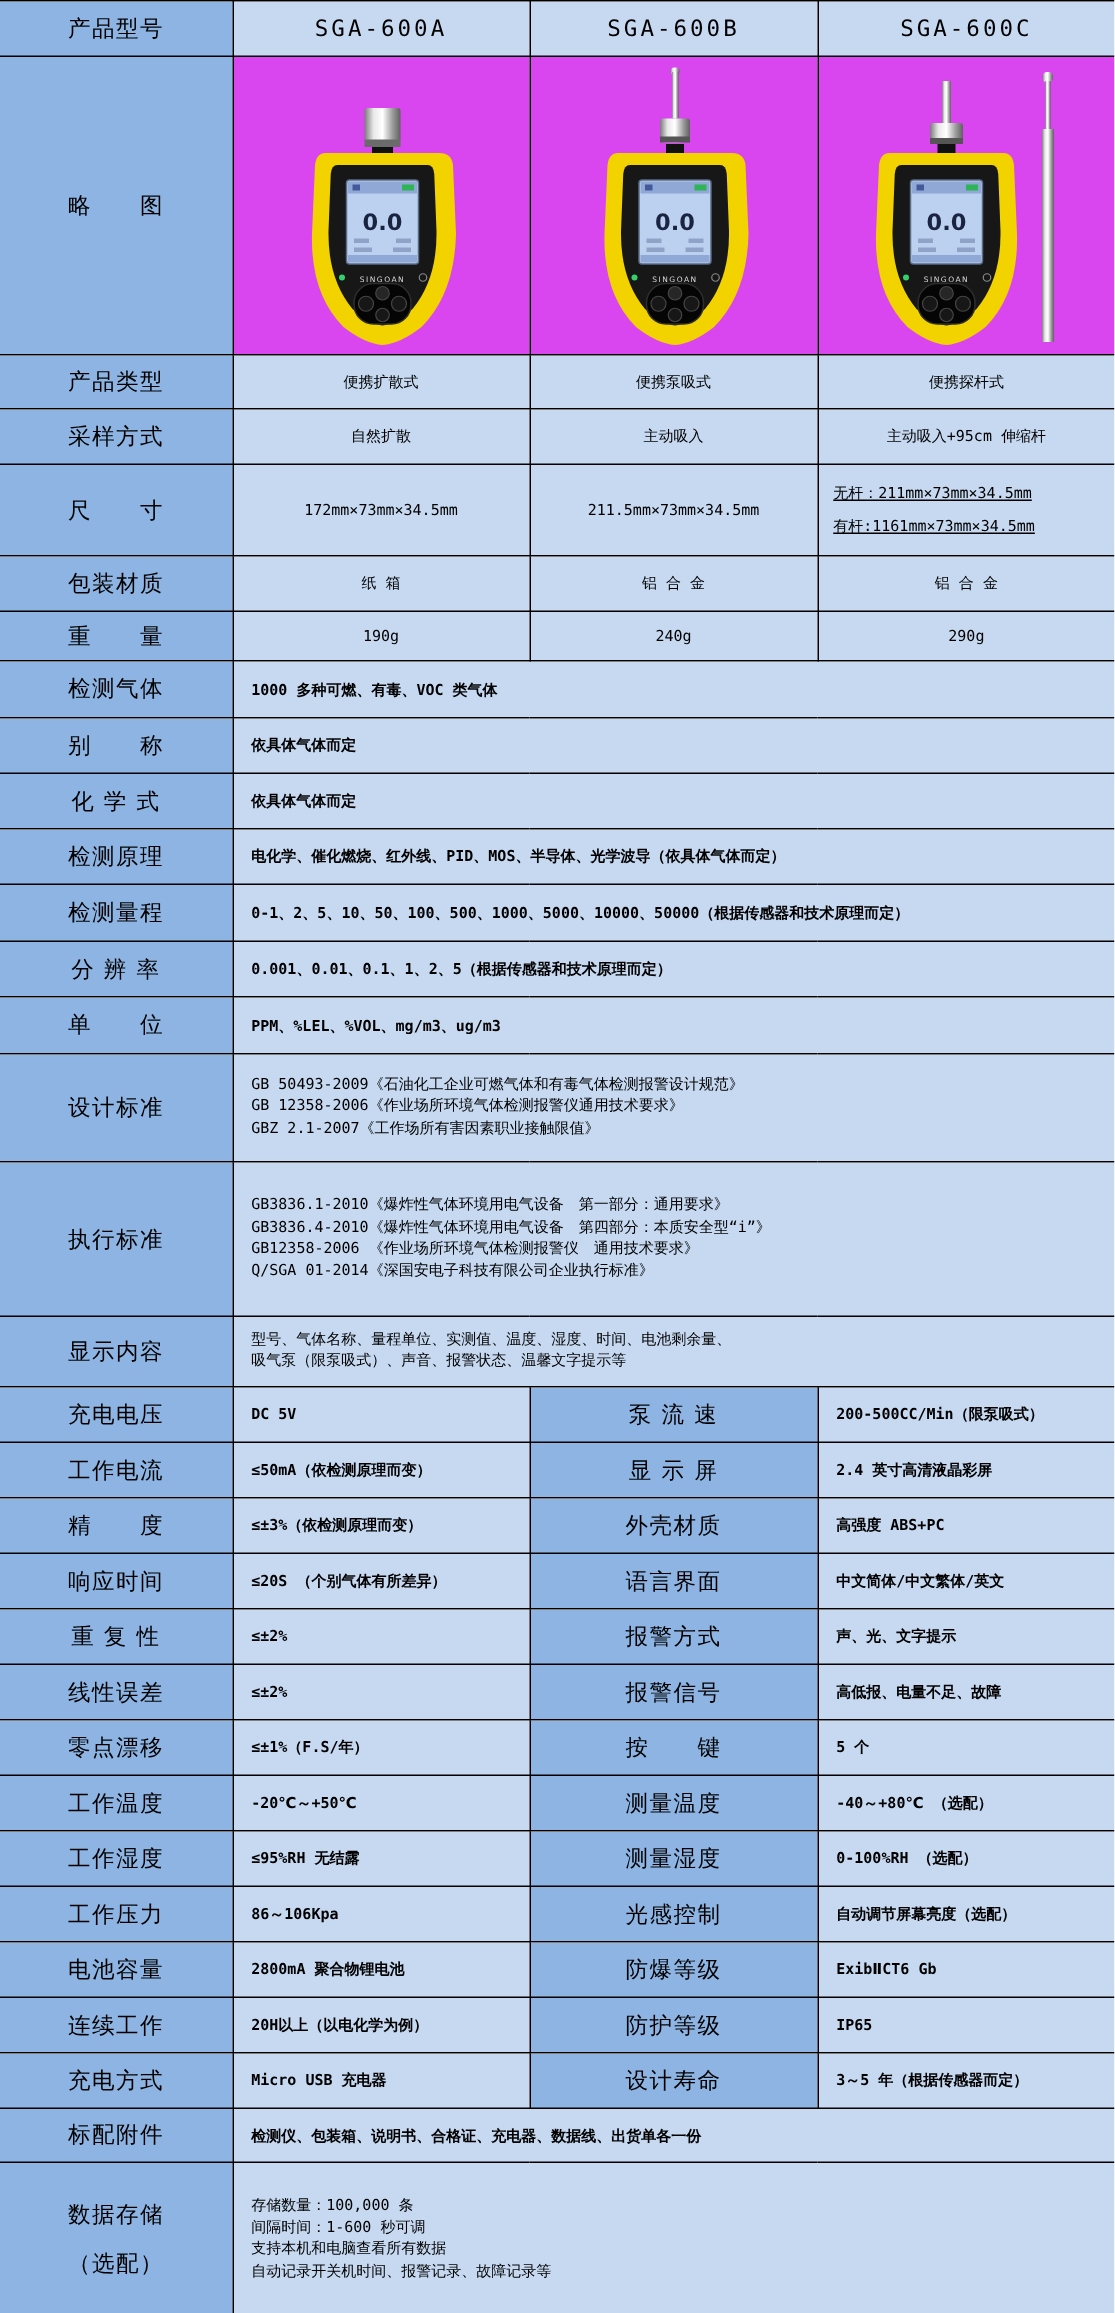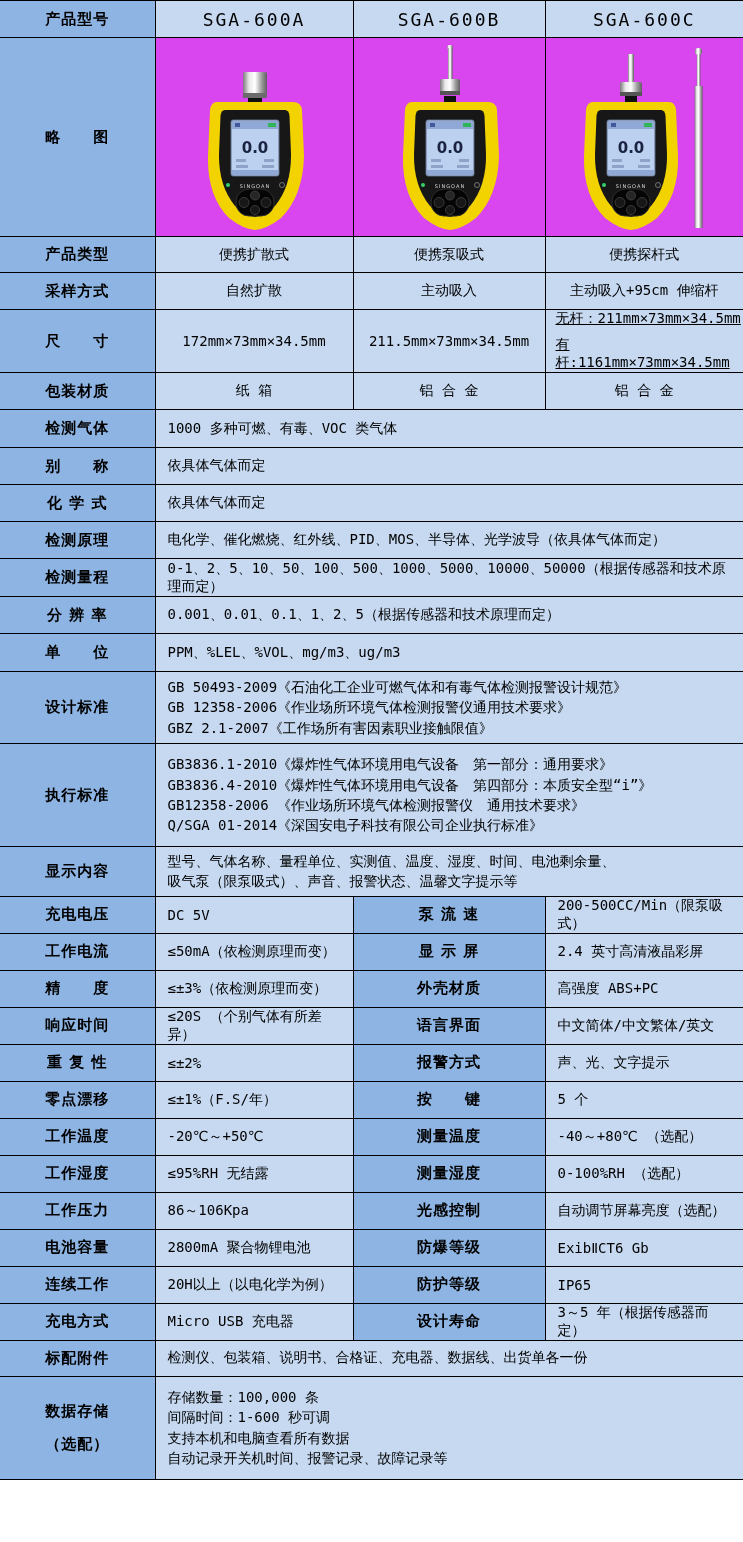--- a/index.html
+++ b/index.html
@@ -12,28 +12,28 @@
 
   
   col.c1{width:155px;} col.c2{width:198px;} col.c3{width:192px;} col.c4{width:198px;}
 
   
   .h33{height:33px}.h36{height:36px}.h37{height:37px}.h38{height:38px}
   .h47{height:47px}.h61{height:61px}.h72{height:72px}.h103{height:103px}.h198{height:198px}
 
   
   td.lbl{background:#8DB4E2;text-align:center;vertical-align:middle;
-         font-weight:bold;font-size:15px;letter-spacing:1px;}
-  td.val{background:#C6D9F1;vertical-align:middle;font-size:14px;
+         font-weight:normal;font-size:15px;letter-spacing:1px;}
+  td.val{background:#C6D9F1;vertical-align:middle;font-size:10px;
          font-family:"DejaVu Sans Mono","DejaVu Sans",sans-serif;}
   td.val.center{text-align:center;}
-  td.val.left{text-align:left;padding-left:12px;padding-right:8px;}
+  td.val.left{text-align:left;padding-left:12px;padding-right:8px;font-weight:bold;}
   td.imgcell{background:#d946ef;vertical-align:middle;text-align:center;}
   td.hdrval{background:#C6D9F1;text-align:center;vertical-align:middle;
-            font-size:18px;letter-spacing:2px;
+            font-size:15px;letter-spacing:2px;
             font-family:"DejaVu Sans Mono","DejaVu Sans",sans-serif;}
   .multiline{display:flex;flex-direction:column;justify-content:space-around;
              height:100%;padding:4px 17px 4px 12px;box-sizing:border-box;}
   .multiline div{line-height:1.45;}
   .size-lines{display:flex;flex-direction:column;justify-content:center;gap:8px;
               padding-left:10px;text-align:left;text-decoration:underline;}
   .lbl-lines{display:flex;flex-direction:column;justify-content:center;gap:14px;height:100%;}
   svg{display:block;margin:0 auto;}
 </style>
 </head>
@@ -219,20 +219,26 @@
         <div>有杆:1161mm×73mm×34.5mm</div>
       </div>
     </td>
   </tr>
   <tr class="h37">
     <td class="lbl">包装材质</td>
     <td class="val center">纸 箱</td>
     <td class="val center">铝 合 金</td>
     <td class="val center">铝 合 金</td>
   </tr>
+  <tr class="h33">
+    <td class="lbl">重　　量</td>
+    <td class="val center">190g</td>
+    <td class="val center">240g</td>
+    <td class="val center">290g</td>
+  </tr>
 
   <tr class="h38">
     <td class="lbl">检测气体</td>
     <td class="val left" colspan="3">1000 多种可燃、有毒、VOC 类气体</td>
   </tr>
   <tr class="h37">
     <td class="lbl">别　　称</td>
     <td class="val left" colspan="3">依具体气体而定</td>
   </tr>
   <tr class="h37">
@@ -310,20 +316,26 @@
     <td class="lbl">语言界面</td>
     <td class="val left">中文简体/中文繁体/英文</td>
   </tr>
   <tr class="h37">
     <td class="lbl">重 复 性</td>
     <td class="val left">≤±2%</td>
     <td class="lbl">报警方式</td>
     <td class="val left">声、光、文字提示</td>
   </tr>
   <tr class="h37">
+    <td class="lbl">线性误差</td>
+    <td class="val left">≤±2%</td>
+    <td class="lbl">报警信号</td>
+    <td class="val left">高低报、电量不足、故障</td>
+  </tr>
+  <tr class="h37">
     <td class="lbl">零点漂移</td>
     <td class="val left">≤±1%（F.S/年）</td>
     <td class="lbl">按　　键</td>
     <td class="val left">5 个</td>
   </tr>
   <tr class="h37">
     <td class="lbl">工作温度</td>
     <td class="val left">-20℃～+50℃</td>
     <td class="lbl">测量温度</td>
     <td class="val left">-40～+80℃ （选配）</td>

